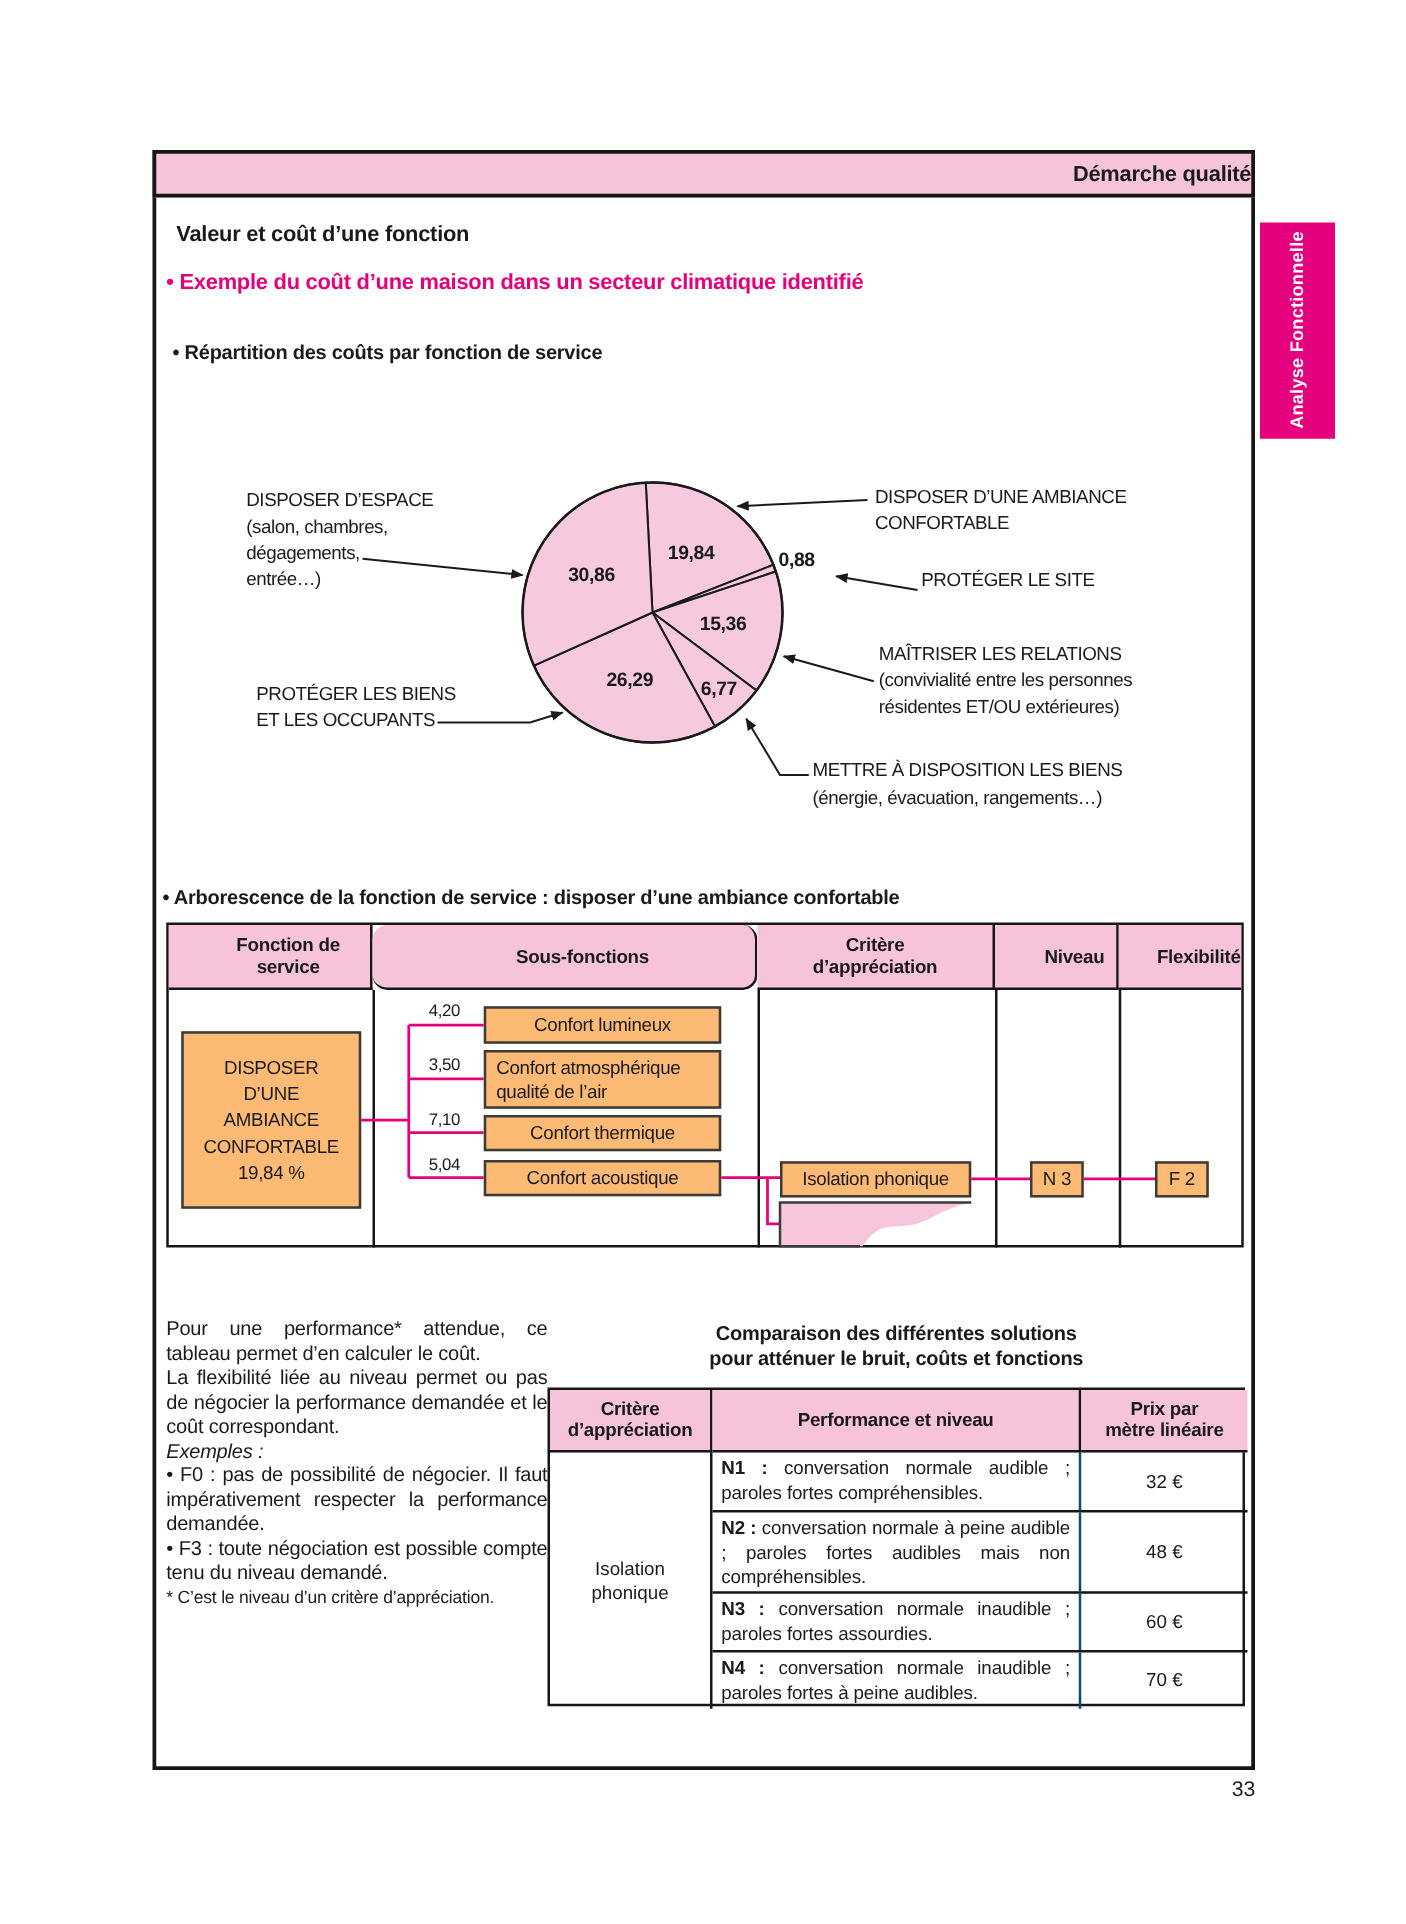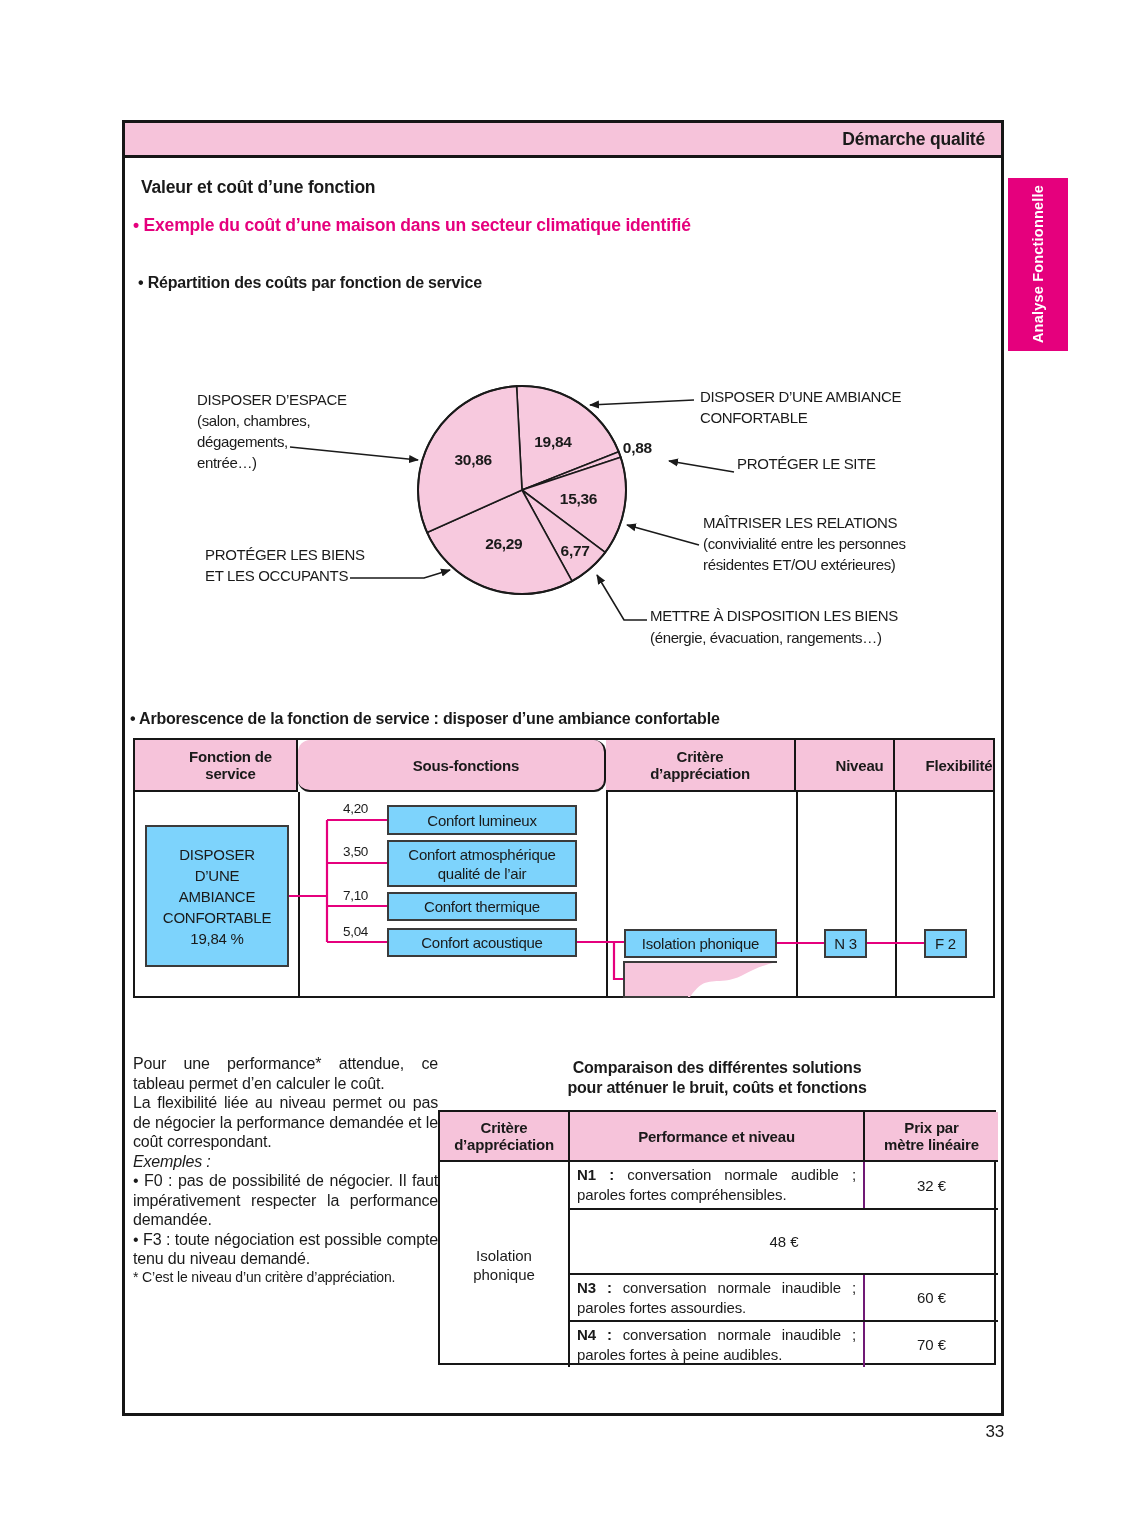--- a/index.html
+++ b/index.html
@@ -2,60 +2,60 @@
 <html><head>
 <meta charset="utf-8">
 <style>
   html,body{margin:0;padding:0;background:#fff;}
   .page{position:relative;width:1125px;height:1539px;background:#ffffff;
         font-family:"Liberation Sans",sans-serif;color:#1a1a1a;overflow:hidden;}
   .abs{position:absolute;box-sizing:border-box;}
   .main-box{left:122px;top:120px;width:882px;height:1296px;border:3px solid #161616;}
   .header-bar{left:122px;top:120px;width:882px;height:38px;background:#F6C3DA;
               border:3px solid #161616;display:flex;align-items:center;justify-content:flex-end;
-              padding-right:16px;font-weight:bold;font-size:17.5px;letter-spacing:-0.2px;}
+              padding-right:0;font-weight:bold;font-size:17.5px;letter-spacing:-0.2px;}
   .h1{left:141px;top:177px;font-size:17.5px;font-weight:bold;letter-spacing:-0.2px;}
   .bullet-magenta{left:133px;top:215px;font-size:17.5px;font-weight:bold;color:#E5007D;letter-spacing:-0.2px;}
   .bullet-black{left:138px;top:274px;font-size:16px;font-weight:bold;letter-spacing:-0.2px;}
   .bullet-arbo{left:130px;top:710px;font-size:16px;font-weight:bold;letter-spacing:-0.2px;}
   .chart-title{left:340px;top:327px;width:365px;text-align:center;font-size:17px;font-weight:bold;letter-spacing:-0.2px;}
   .chart-svg{left:122px;top:340px;width:880px;height:330px;}
   .callout{font-size:15px;letter-spacing:-0.35px;fill:#1a1a1a;}
   .pie-val{font-size:15.5px;font-weight:bold;letter-spacing:-0.3px;fill:#1a1a1a;}
   .branch-num{font-size:13.5px;letter-spacing:-0.3px;fill:#1a1a1a;}
 
   
   .arbo{left:133px;top:738px;width:862px;height:260px;border:2px solid #161616;}
   .arbo-hcell{top:0;height:52px;background:#F6C3DA;border-right:2px solid #161616;border-bottom:2px solid #161616;
               display:flex;align-items:center;justify-content:center;text-align:center;
               font-weight:bold;font-size:15px;line-height:17px;letter-spacing:-0.2px;padding-left:30px;}
   .vline{top:52px;height:206px;width:2px;background:#161616;}
   .tree-overlay{left:0;top:0;width:862px;height:260px;z-index:1;}
-  .tree-box{background:#7dd3fc;border:2px solid #3b3b3b;display:flex;align-items:center;justify-content:center;
-            text-align:center;font-size:15px;line-height:19px;letter-spacing:-0.25px;z-index:2;}
+  .tree-box{background:#fdba74;border:2px solid #3b3b3b;display:flex;align-items:center;justify-content:center;
+            font-size:15px;line-height:19px;letter-spacing:-0.25px;z-index:2;}
 
   
   .body-text{left:133px;top:1054px;width:305px;font-size:16px;line-height:19.5px;
              text-align:justify;letter-spacing:-0.15px;}
   .body-text p{margin:0;}
   .examples{font-style:italic;}
   .footnote{margin-top:9px;font-size:14px;line-height:17px;}
 
   
   .cmp-title{left:438px;top:1058px;width:558px;text-align:center;font-weight:bold;font-size:16px;line-height:19.5px;letter-spacing:-0.2px;}
   .cmp{left:438px;top:1110px;width:558px;height:255px;border:2px solid #161616;}
   .cmp-hcell{top:0;height:50px;background:#F6C3DA;border-right:2px solid #161616;border-bottom:2px solid #161616;
              display:flex;flex-direction:column;align-items:center;justify-content:center;text-align:center;
              font-weight:bold;font-size:15px;line-height:17px;letter-spacing:-0.2px;}
   .cmp-crit{left:0;top:50px;width:130px;height:205px;border-right:2px solid #161616;
             display:flex;align-items:center;justify-content:center;text-align:center;
             font-size:15px;line-height:19px;padding:0 14px;}
   .cmp-row{left:130px;width:428px;display:flex;border-bottom:2px solid #161616;}
   .cmp-row.last{border-bottom:none;}
-  .cmp-desc{width:295px;border-right:2px solid #701a75;box-sizing:border-box;
+  .cmp-desc{width:295px;border-right:2px solid #0c4a6e;box-sizing:border-box;
             padding:3px 7px;font-size:15px;line-height:19.5px;text-align:justify;letter-spacing:-0.1px;}
   .cmp-price{flex:1;display:flex;align-items:center;justify-content:center;font-size:15px;}
 
   .side-tab{left:1008px;top:178px;width:60px;height:173px;background:#E5007D;
             display:flex;align-items:center;justify-content:center;}
   .side-tab span{writing-mode:vertical-rl;transform:rotate(180deg);color:#fff;
                  font-weight:bold;font-size:14.5px;letter-spacing:0.2px;white-space:nowrap;}
   .page-num{left:940px;top:1422px;width:64px;text-align:right;font-size:17px;letter-spacing:-0.2px;}
 </style>
 </head>
@@ -203,20 +203,21 @@
       <span>mètre linéaire</span>
     </div>
 
     <div class="abs cmp-crit">Isolation phonique</div>
 
     <div class="abs cmp-row" style="top:50px;height:48px;">
       <div class="cmp-desc"><b>N1 :</b> <span>conversation normale audible ; paroles fortes compréhensibles.</span></div>
       <div class="cmp-price">32 €</div>
     </div>
     <div class="abs cmp-row" style="top:98px;height:65px;">
+      <div class="cmp-desc"><b>N2 :</b> <span>conversation normale à peine audible ; paroles fortes audibles mais non compréhensibles.</span></div>
       <div class="cmp-price">48 €</div>
     </div>
     <div class="abs cmp-row" style="top:163px;height:47px;">
       <div class="cmp-desc"><b>N3 :</b> <span>conversation normale inaudible ; paroles fortes assourdies.</span></div>
       <div class="cmp-price">60 €</div>
     </div>
     <div class="abs cmp-row last" style="top:210px;height:45px;">
       <div class="cmp-desc"><b>N4 :</b> <span>conversation normale inaudible ; paroles fortes à peine audibles.</span></div>
       <div class="cmp-price">70 €</div>
     </div>

